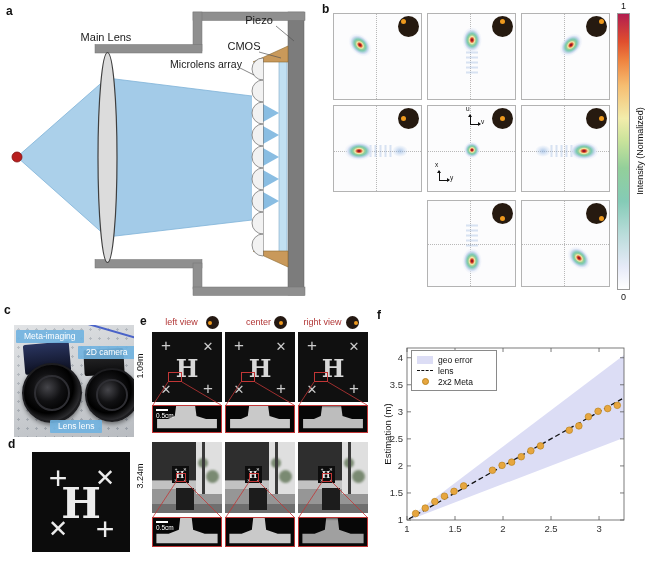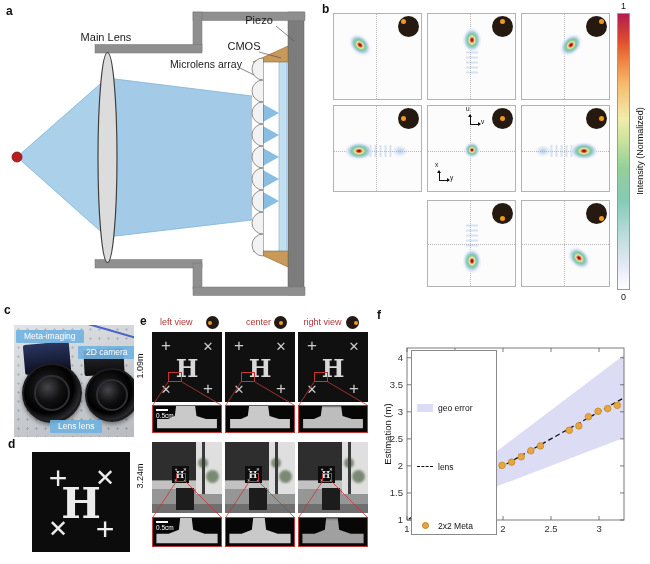--- a/index.html
+++ b/index.html
@@ -115,21 +115,21 @@
   .sc-target .mk{color:#e6e6e6;}
   .sc-target .mk.hh{font-size:9px;}
   .sc-target .tiny{font-size:4.5px;}
 
   
   #panel-f{position:absolute;left:374px;top:303px;width:276px;height:260px;}
   #f-plot{position:absolute;left:0;top:0;}
   #f-plot text{font-family:"Liberation Sans",sans-serif;}
   #f-legend{position:absolute;left:37px;top:47px;width:86px;background:#fff;border:1px solid #8a8a8a;
             box-sizing:border-box;padding:3px 5px;font-size:8.5px;color:#111;}
-  .lg-row{display:flex;align-items:center;height:11px;gap:5px;margin-top:48px;}
+  .lg-row{display:flex;align-items:center;height:11px;gap:5px;}
   .lg-band{width:16px;height:8px;background:#dcddf5;flex:none;}
   .lg-dash{width:16px;height:0;border-top:1.6px dashed #111;flex:none;}
   .lg-dotw{width:16px;display:flex;justify-content:center;flex:none;}
   .lg-dot{width:7px;height:7px;border-radius:50%;background:#e7a63f;border:1px solid #bb8520;box-sizing:border-box;}
   #f-xlabel{position:absolute;left:33px;top:232px;width:218px;text-align:center;font-size:9.5px;color:#111;}
   #f-ylabel{position:absolute;left:-41px;top:125px;width:110px;height:12px;text-align:center;font-size:9.5px;color:#111;transform:rotate(-90deg);}
 </style>
 </head>
 <body>
 
@@ -300,21 +300,21 @@
   <span class="mk plus" style="left:26px;top:26px">+</span>
   <span class="mk cross" style="left:73px;top:26px">✕</span>
   <span class="mk hh" style="left:49px;top:51px">H</span>
   <span class="mk cross" style="left:26px;top:77px">✕</span>
   <span class="mk plus" style="left:73px;top:77px">+</span>
 </div>
 
 <div id="panel-e">
   <div class="panel-label" style="left:10px;top:14px">e</div>
 
-  <div class="e-view-label" style="left:30px;width:43px;text-align:left">left view</div>
+  <div class="e-view-label" style="left:30px;width:43px;text-align:center">left view</div>
   <div class="e-circ" style="left:76px">
       <i style="left:1.5px"></i>
     </div>
   <div class="e-view-label" style="left:109px;width:32px;text-align:right">center</div>
   <div class="e-circ" style="left:144px">
       <i style="left:4.5px"></i>
     </div>
   <div class="e-view-label" style="left:172px;width:41px;text-align:center">right view</div>
   <div class="e-circ" style="left:216px">
       <i style="left:7.5px"></i>

